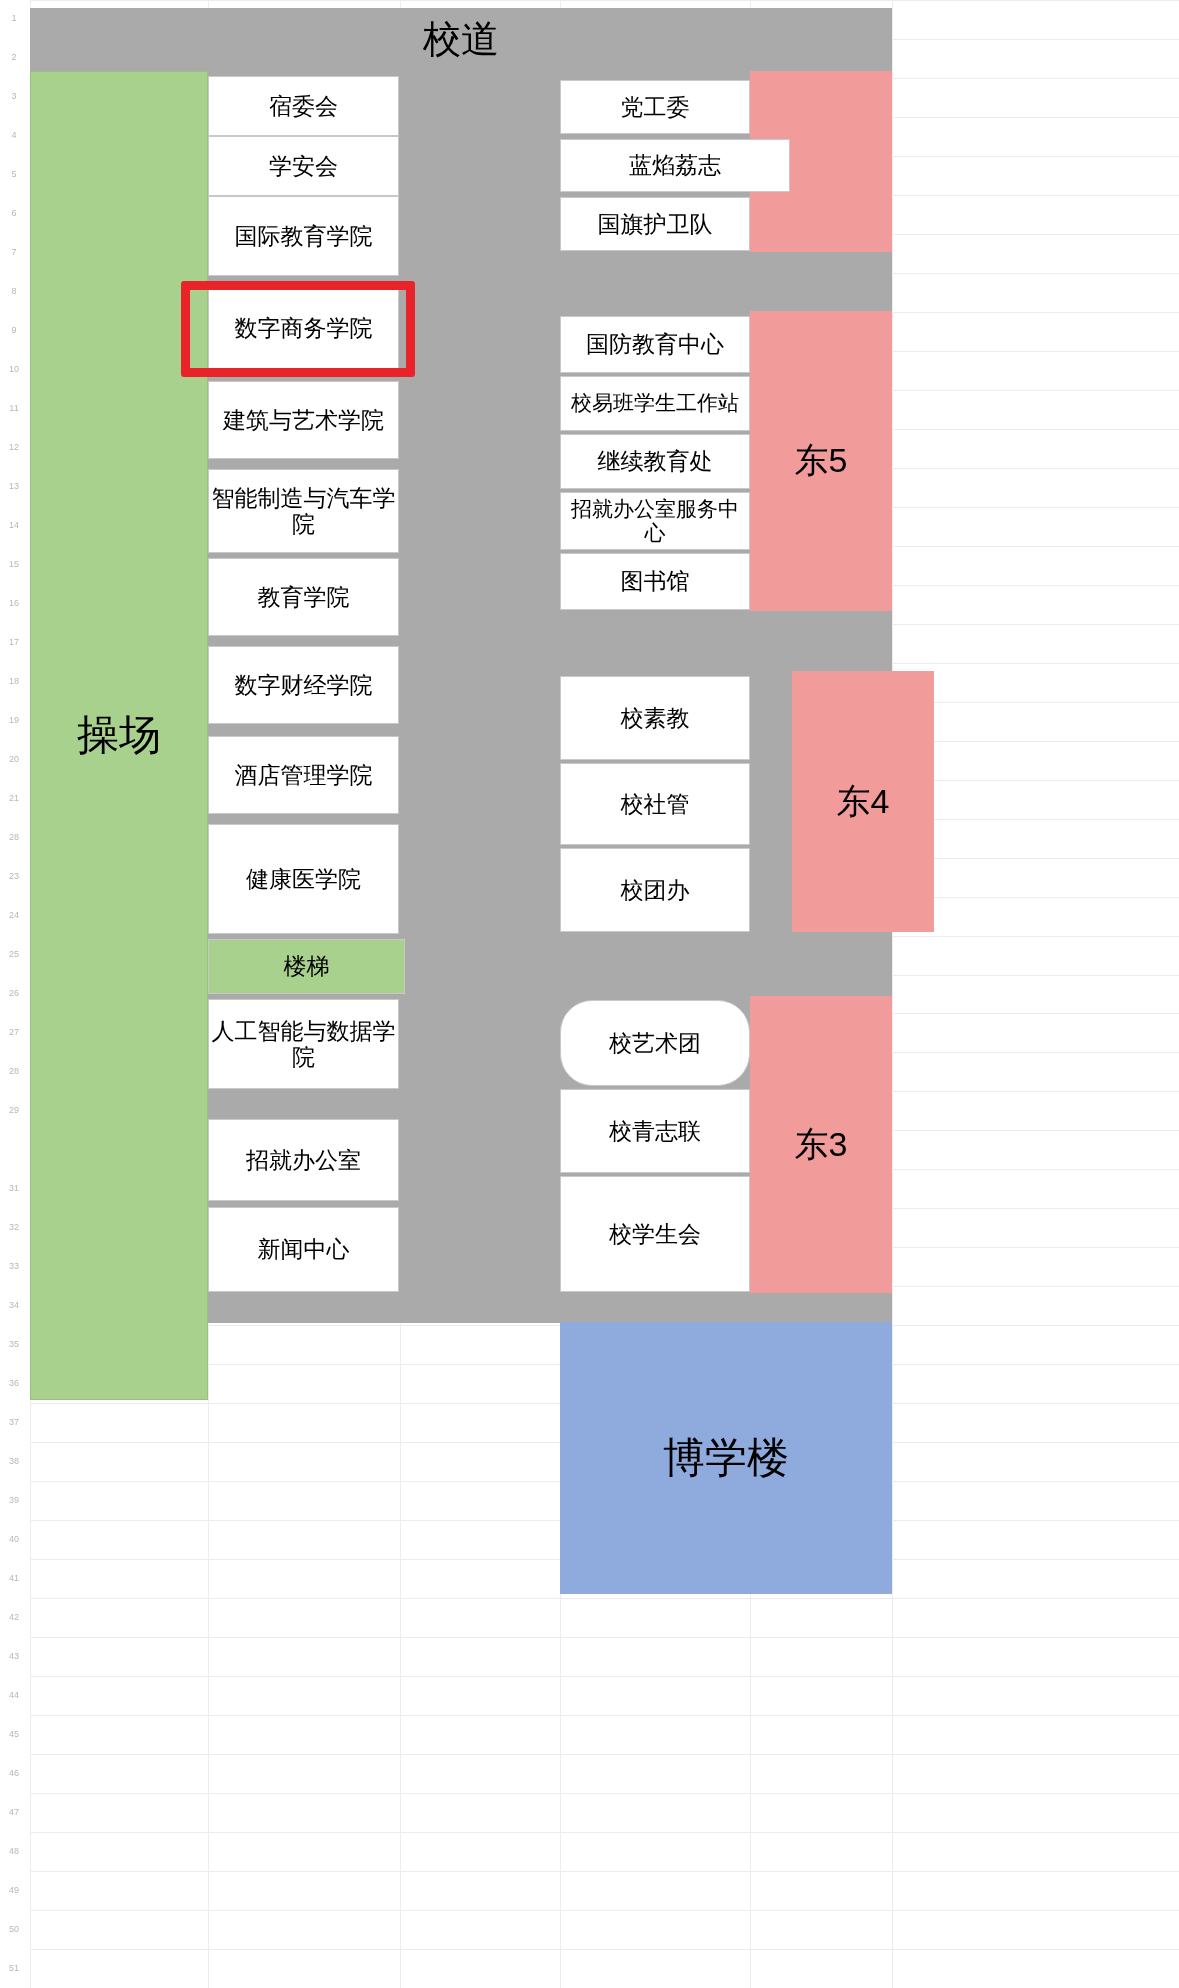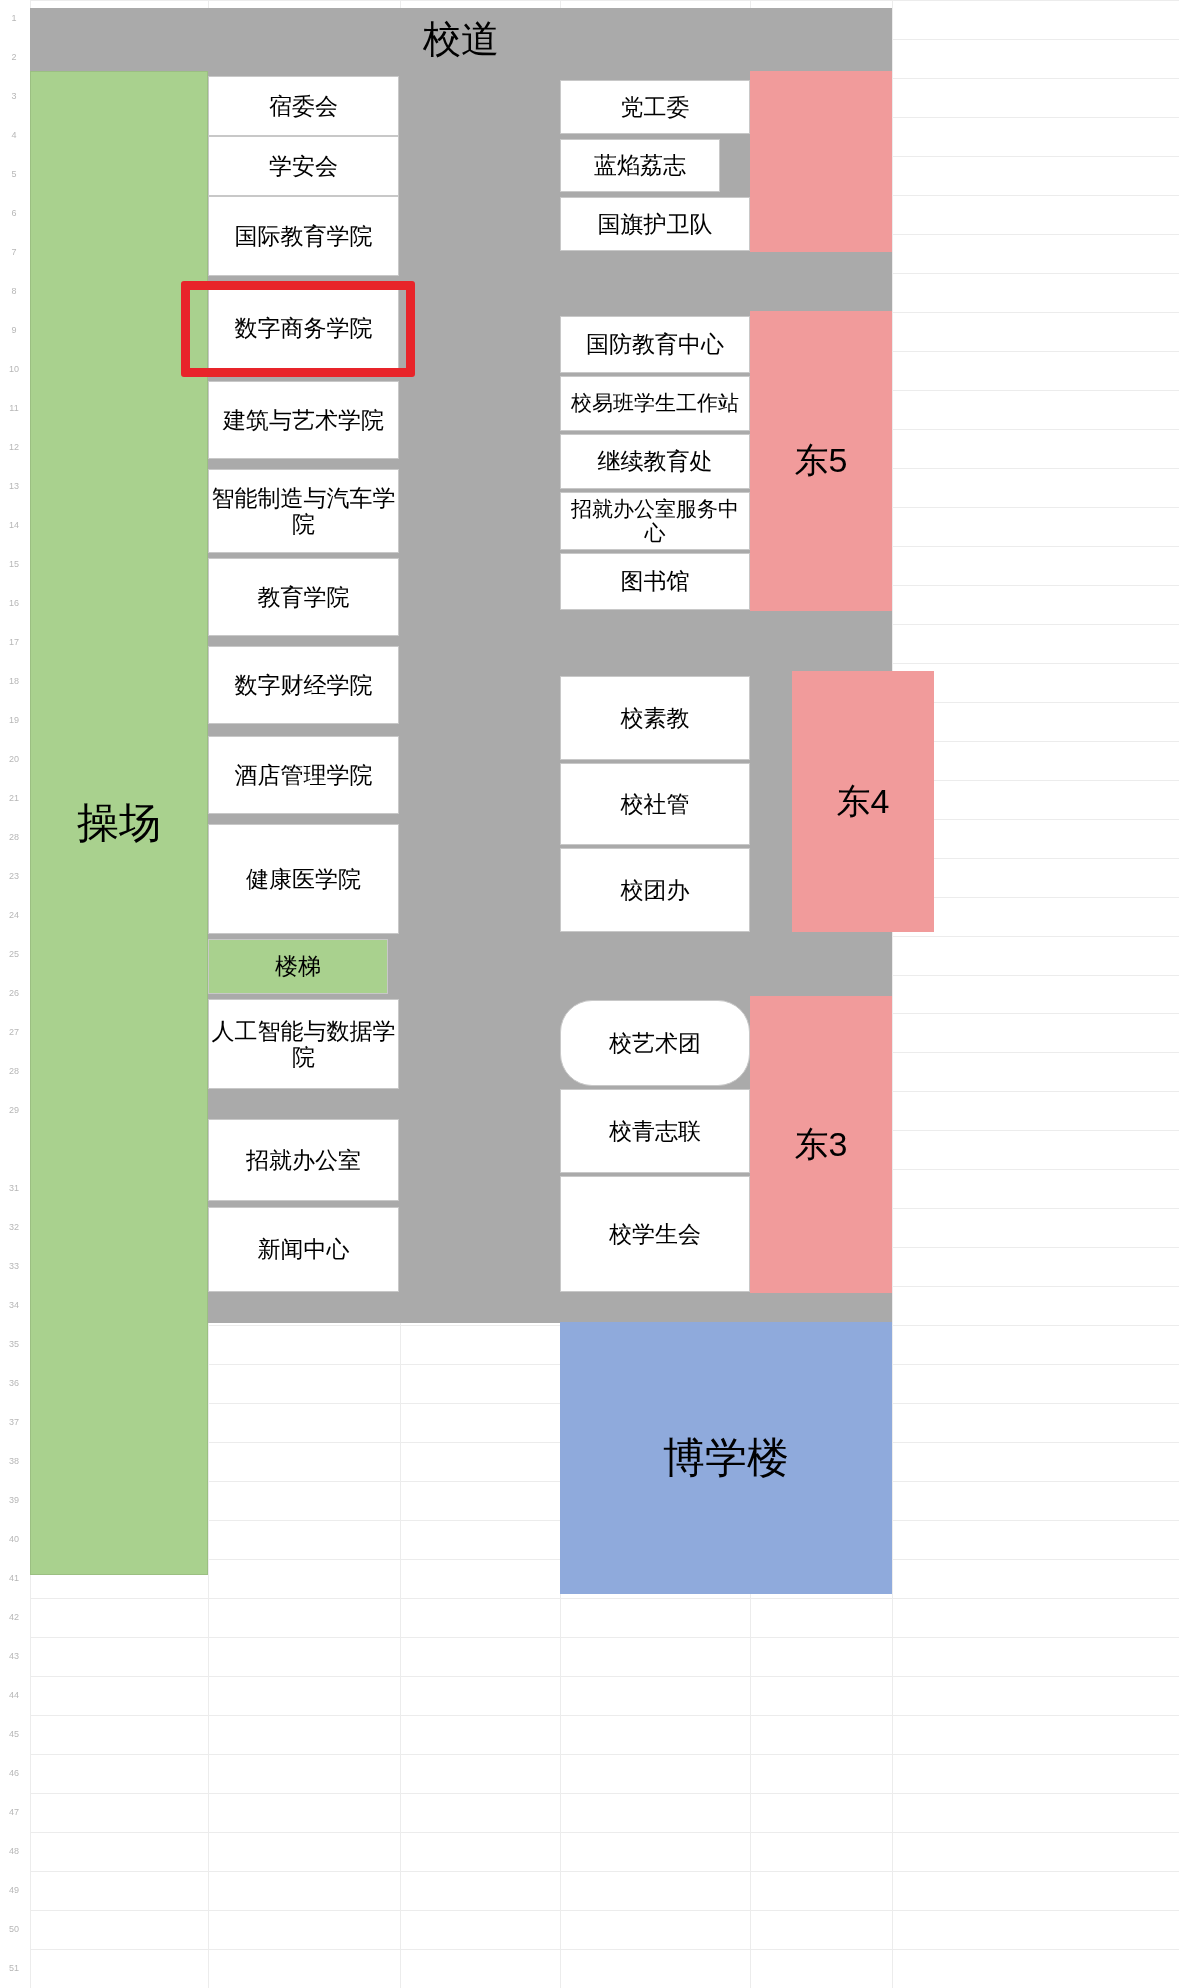--- a/index.html
+++ b/index.html
@@ -195,40 +195,40 @@
   <div class="vline" style="left:208px;"></div>
   <div class="vline" style="left:400px;"></div>
   <div class="vline" style="left:560px;"></div>
   <div class="vline" style="left:750px;"></div>
   <div class="vline" style="left:892px;"></div>
 
   <div class="cell gray t-big" style="left:30px; top:8px; width:862px; height:63px;">校道</div>
 
   <div class="cell gray" style="left:208px; top:71px; width:684px; height:1252px;"></div>
 
-  <div class="cell green t-xl" style="left:30px; top:71px; width:178px; height:1504px;">操场</div>
+  <div class="cell green t-xl" style="left:30px; top:71px; width:178px; height:1329px;">操场</div>
 
   <div class="cell white t-room" style="left:208px; top:76px; width:191px; height:60px;">宿委会</div>
   <div class="cell white t-room" style="left:208px; top:136px; width:191px; height:60px;">学安会</div>
   <div class="cell white t-room" style="left:208px; top:196px; width:191px; height:80px;">国际教育学院</div>
   <div class="cell white t-room" style="left:208px; top:286px; width:191px; height:85px;">数字商务学院</div>
   <div class="cell white t-room" style="left:208px; top:381px; width:191px; height:78px;">建筑与艺术学院</div>
   <div class="cell white t-room" style="left:208px; top:469px; width:191px; height:84px;">智能制造与汽车学院</div>
   <div class="cell white t-room" style="left:208px; top:558px; width:191px; height:78px;">教育学院</div>
   <div class="cell white t-room" style="left:208px; top:646px; width:191px; height:78px;">数字财经学院</div>
   <div class="cell white t-room" style="left:208px; top:736px; width:191px; height:78px;">酒店管理学院</div>
   <div class="cell white t-room" style="left:208px; top:824px; width:191px; height:110px;">健康医学院</div>
-  <div class="cell greencell t-room" style="left:208px; top:939px; width:180px; height:55px;text-align:center;">楼梯</div>
+  <div class="cell greencell t-room" style="left:208px; top:939px; width:197px; height:55px;text-align:center;">楼梯</div>
   <div class="cell white t-room" style="left:208px; top:999px; width:191px; height:90px;">人工智能与数据学院</div>
   <div class="cell white t-room" style="left:208px; top:1119px; width:191px; height:82px;">招就办公室</div>
   <div class="cell white t-room" style="left:208px; top:1207px; width:191px; height:85px;">新闻中心</div>
 
   <div class="cell pink" style="left:750px; top:71px; width:142px; height:181px;"></div>
   <div class="cell white t-room" style="left:560px; top:80px; width:190px; height:54px;">党工委</div>
-  <div class="cell white t-room" style="left:560px; top:139px; width:160px; height:53px;">蓝焰荔志</div>
+  <div class="cell white t-room" style="left:560px; top:139px; width:230px; height:53px;">蓝焰荔志</div>
   <div class="cell white t-room" style="left:560px; top:197px; width:190px; height:54px;">国旗护卫队</div>
 
   <div class="cell pink t-block" style="left:750px; top:311px; width:142px; height:300px;">东5</div>
   <div class="cell white t-room" style="left:560px; top:316px; width:190px; height:57px;">国防教育中心</div>
   <div class="cell white t-roomsm" style="left:560px; top:376px; width:190px; height:55px;">校易班学生工作站</div>
   <div class="cell white t-room" style="left:560px; top:434px; width:190px; height:55px;">继续教育处</div>
   <div class="cell white t-roomsm" style="left:560px; top:492px; width:190px; height:58px;">招就办公室服务中心</div>
   <div class="cell white t-room" style="left:560px; top:553px; width:190px; height:57px;">图书馆</div>
 
   <div class="cell pink t-block" style="left:750px; top:671px; width:142px; height:261px;margin-left:42px;">东4</div>

